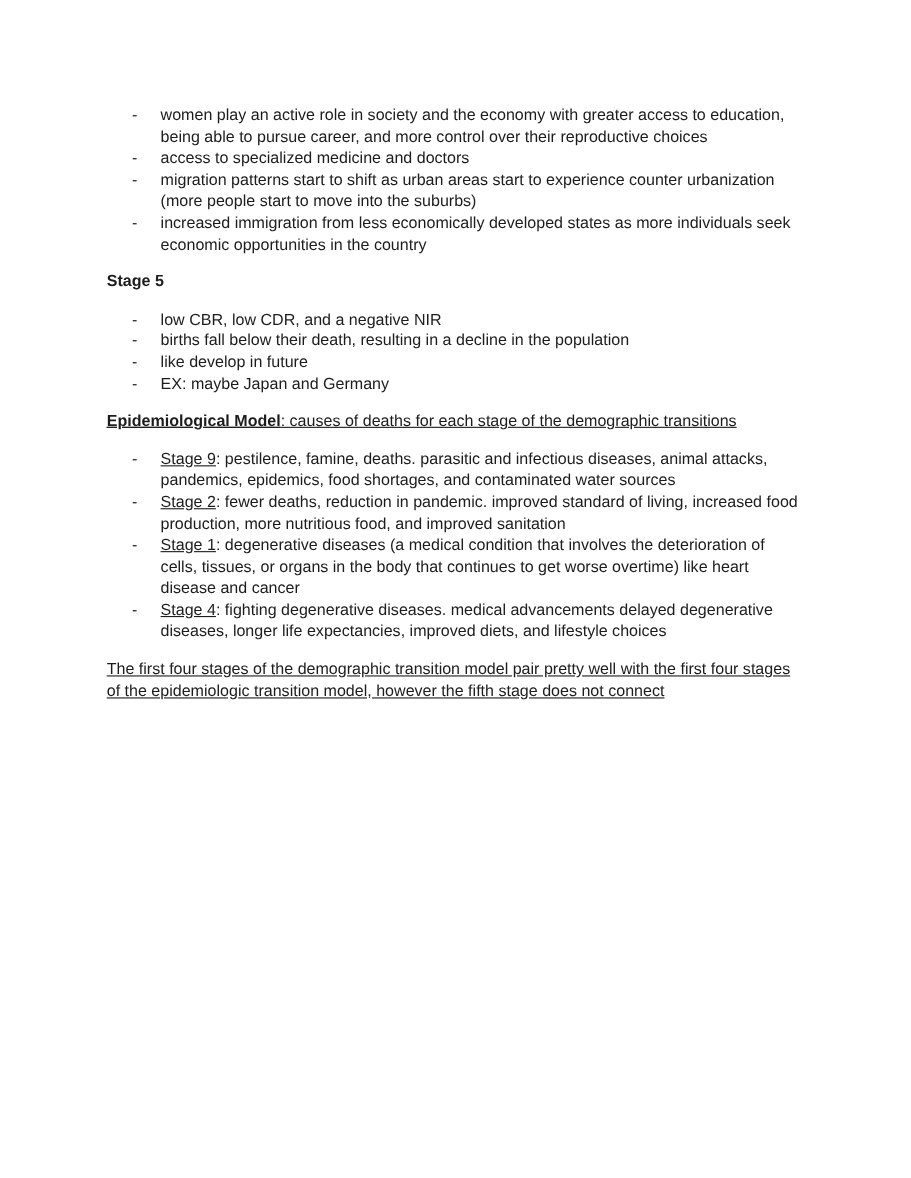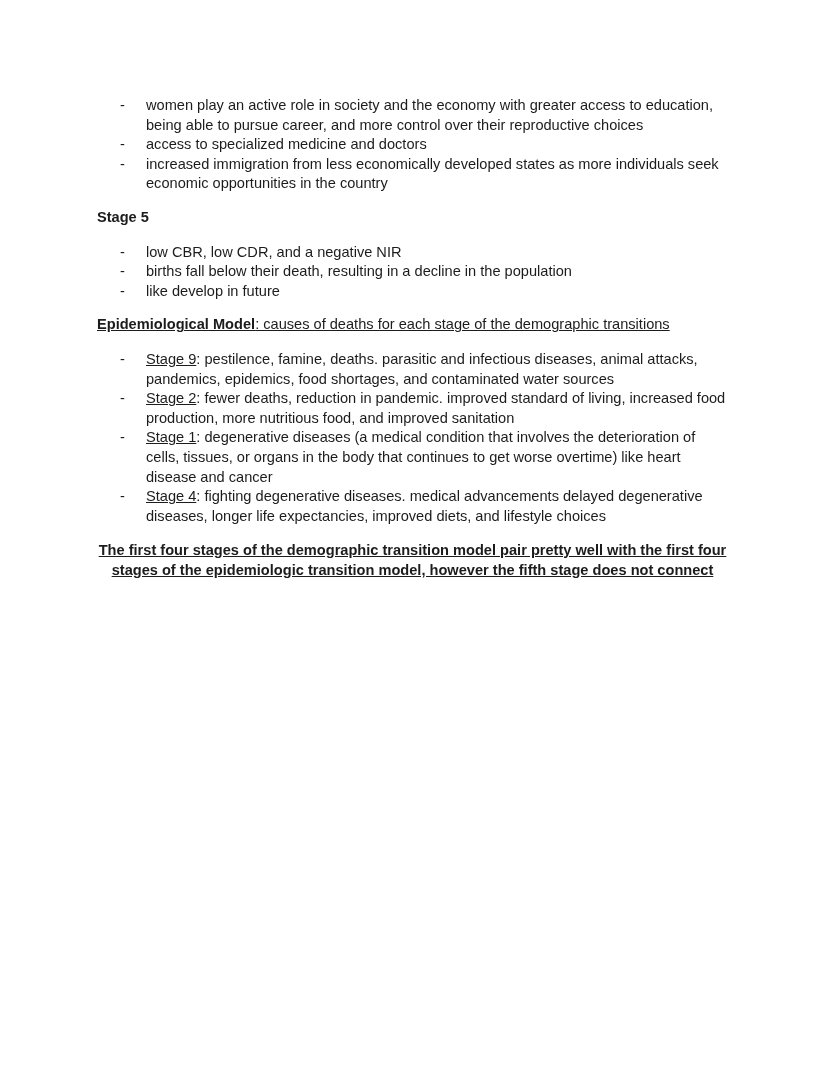--- a/index.html
+++ b/index.html
@@ -47,53 +47,58 @@
   }
   .epi-title {
     font-weight: bold;
     text-decoration: underline;
   }
   .stage-label {
     text-decoration: underline;
   }
   .conclusion {
     margin: 15px 0 0 0;
-    text-align: center;
+    text-align: left;
     text-decoration: underline;
-    font-weight: bold;
   }
 </style>
 </head>
 <body>
 
 <div class="page">
 
   <ul class="dash-list">
     <li>
       <span>women play an active role in society and the economy with greater access to education, being able to pursue career, and more control over their reproductive choices</span>
     </li>
     <li>
       <span>access to specialized medicine and doctors</span>
+    </li>
+    <li>
+      <span>migration patterns start to shift as urban areas start to experience counter urbanization (more people start to move into the suburbs)</span>
     </li>
     <li>
       <span>increased immigration from less economically developed states as more individuals seek economic opportunities in the country</span>
     </li>
   </ul>
 
   <p class="heading-bold">Stage 5</p>
 
   <ul class="dash-list">
     <li>
       <span>low CBR, low CDR, and a negative NIR</span>
     </li>
     <li>
       <span>births fall below their death, resulting in a decline in the population</span>
     </li>
     <li>
       <span>like develop in future</span>
+    </li>
+    <li>
+      <span>EX: maybe Japan and Germany</span>
     </li>
   </ul>
 
   <p class="epi-heading">
     <span class="epi-title">Epidemiological Model</span><span>: causes of deaths for each stage of the demographic transitions</span>
   </p>
 
   <ul class="dash-list">
     <li>
       <span class="stage-label">Stage 9</span><span>: pestilence, famine, deaths. parasitic and infectious diseases, animal attacks, pandemics, epidemics, food shortages, and contaminated water sources</span>

